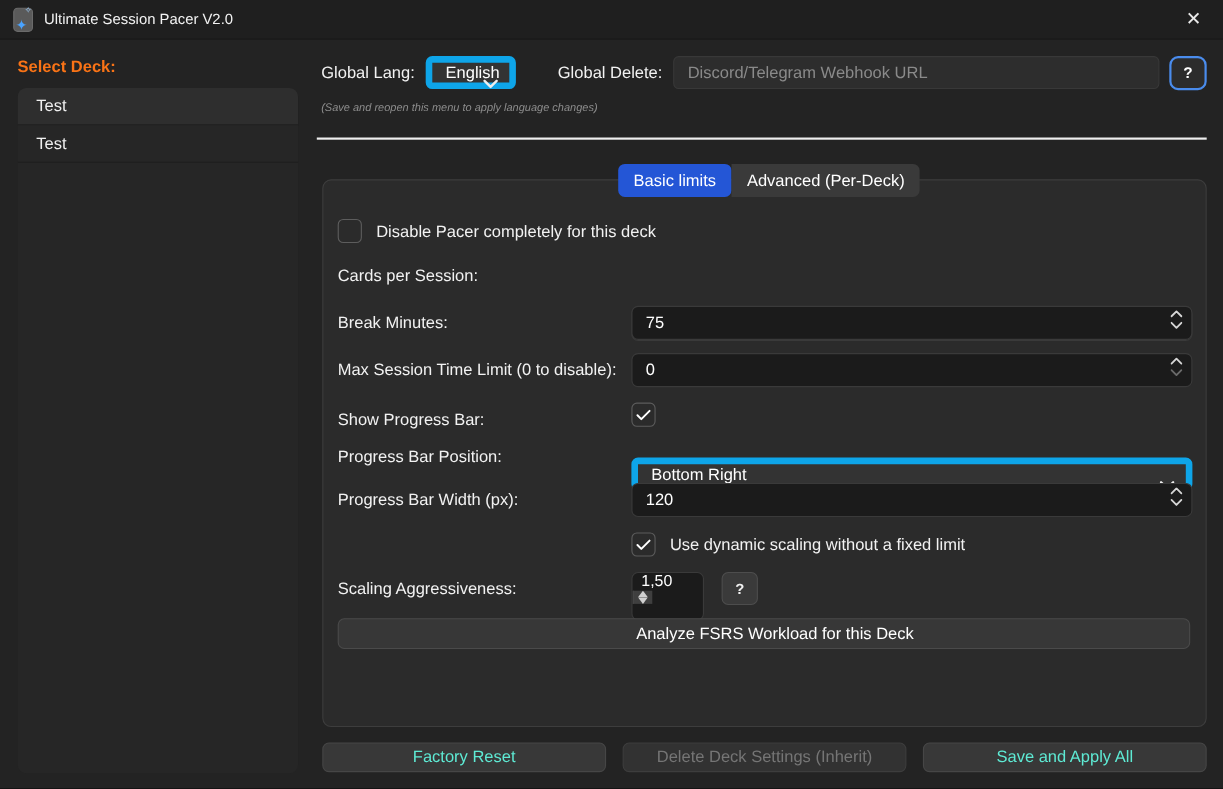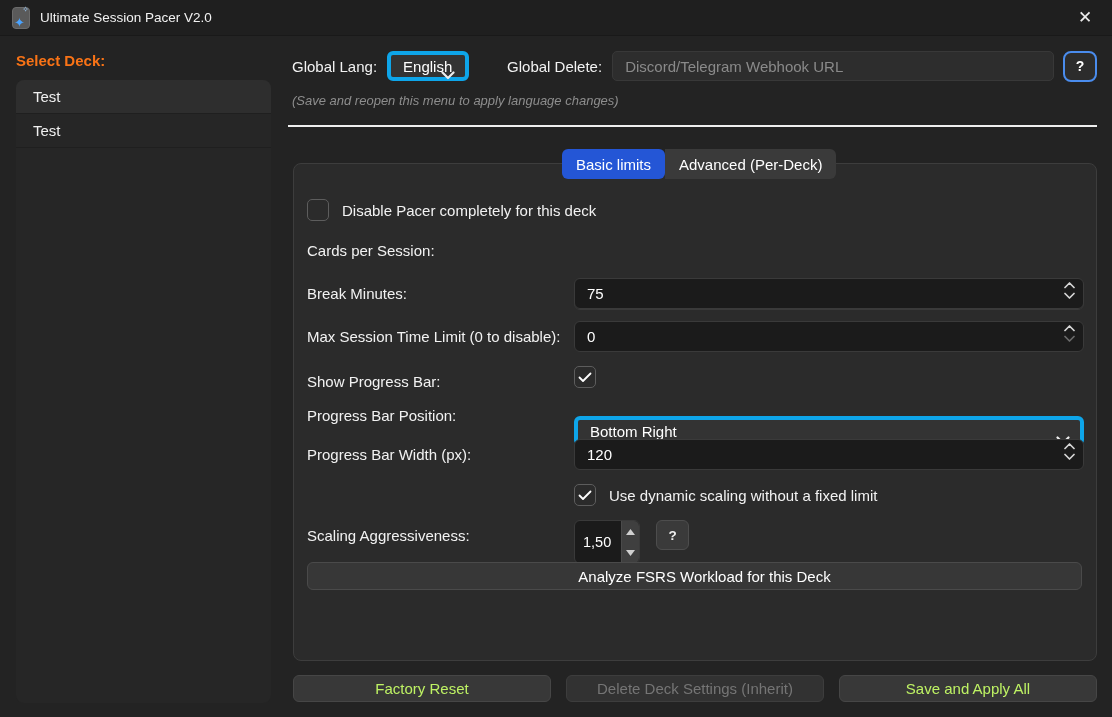--- a/index.html
+++ b/index.html
@@ -43,40 +43,40 @@
     font-size:15px; color:#f0f0f0; border-bottom:1px solid #1f1f1f;
   }
   .deck-item.hl{ background:#2e2e2e; }
   
   .top-row{
     position:absolute; left:292px; top:50px; width:805px; height:32px;
     display:flex; align-items:center;
   }
   .lbl{ font-size:15px; color:#f2f2f2; }
   .combo{
-    position:relative; height:30px; background:#333333; border:4px solid #0ea5e9;
+    position:relative; height:30px; background:#333333; border:6px solid #0ea5e9;
     border-radius:6px; display:flex; align-items:center; padding:0 30px 0 12px;
     font-size:15px; color:#ffffff;
   }
   .combo .chev{ position:absolute; right:10px; top:11px; }
   .lang-combo{ width:82px; margin-left:10px; }
   .webhook-label{ margin-left:38px; }
   .webhook-input{
     flex:1; height:30px; margin-left:10px; background:#2d2d2d; border:1px solid #383838;
     border-radius:5px; padding:0 12px; font-size:15px; color:#e8e8e8;
     font-family:"Liberation Sans", sans-serif; outline:none;
   }
   .webhook-input::placeholder{ color:#8a8a8a; }
   .help-btn-top{
     width:34px; height:31px; margin-left:9px; background:#2c2c2c;
     border:2px solid #4a8ced; border-radius:8px; color:#ffffff; font-size:14px;
     font-weight:bold; display:flex; align-items:center; justify-content:center;
   }
   .note{
-    position:absolute; left:292px; top:93px; font-size:13px; font-style:italic; color:#8d8d8d;
+    position:absolute; left:292px; top:93px; font-size:10px; font-style:italic; color:#8d8d8d;
   }
   .separator{
     position:absolute; left:288px; top:125px; width:809px; height:2px; background:#eeeeee;
   }
   
   .tabbar{ position:absolute; left:562px; top:149px; display:flex; z-index:3; }
   .tab{
     height:30px; display:flex; align-items:center; padding:0 14px; font-size:15px;
     color:#ffffff; background:#3a3a3a;
   }
@@ -106,21 +106,21 @@
     width:22px; height:22px; border:1.5px solid #5d5d5d; border-radius:5px;
     background:transparent; display:flex; align-items:center; justify-content:center;
     flex:0 0 auto;
   }
   .cb-row{ position:absolute; display:flex; align-items:center; gap:13px; }
   .cb-label{ font-size:15px; color:#f2f2f2; }
   
   .small-spin{
     position:absolute; left:280px; width:66px; height:44px;
     border:1px solid #3a3a3a; border-radius:6px; overflow:hidden;
-    display:flex; background:#1b1b1b;
+    display:flex; background:#1b1b1b;flex-direction:column;
   }
   .small-spin input{
     width:46px; background:transparent; border:none; outline:none; color:#fff;
     font-size:14.5px; padding-left:8px; font-family:"Liberation Sans", sans-serif;
   }
   .small-spin .btn-col{
     width:18px; background:#3f3f3f; display:flex; flex-direction:column;
     border-left:1px solid #4a4a4a;
   }
   .small-spin .btn-col div{
@@ -138,21 +138,21 @@
     font-family:"Liberation Sans", sans-serif;
     padding-left:20px;
   }
   
   .footer{
     position:absolute; left:293px; top:675px; width:804px; height:27px;
     display:flex; gap:15px;
   }
   .footer .fbtn{
     flex:1; background:#383838; border:1px solid #464646; border-radius:6px;
-    color:#bef264; font-size:15px; display:flex; align-items:center; justify-content:center;
+    color:#5eead4; font-size:15px; display:flex; align-items:center; justify-content:center;
     font-family:"Liberation Sans", sans-serif;
   }
   .footer .fbtn.disabled{ color:#757575; background:#323232; border-color:#3d3d3d; }
 </style>
 </head>
 <body>
 
 <div class="window">
 
   <div class="titlebar">

